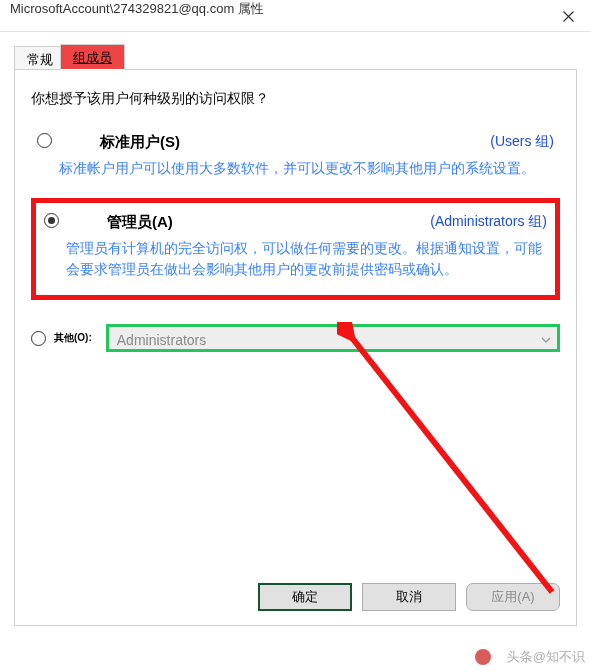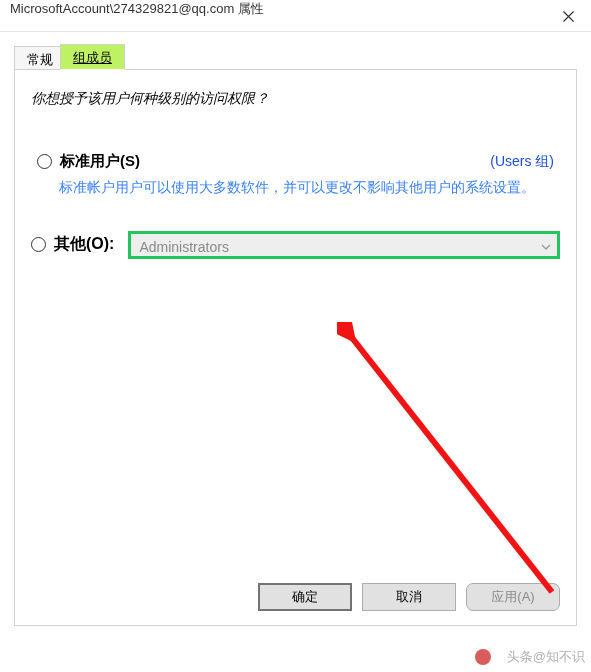--- a/index.html
+++ b/index.html
@@ -34,36 +34,37 @@
     .tab {
       position: absolute; top: 0; height: 26px;
       padding: 0 12px; line-height: 25px;
       border: 1px solid #d0d0d0;
       background: #f6f6f6;
       cursor: pointer;
       font-size: 13px;
     }
     .tab.inactive { left: 0; top: 2px; height: 24px; border-bottom: 1px solid #d0d0d0; }
     .tab.active {
-      left: 46px; background: #bef264;
+      left: 46px; background: #ef4444;
       border-bottom: 1px solid #fff;
       z-index: 2;
       text-decoration: underline;
     }
     .tab-content {
       border: 1px solid #d0d0d0; border-top: none;
       padding: 20px 16px 16px 16px;
       height: 556px;
       position: relative;
     }
-    .prompt { font-size: 14px; margin-bottom: 40px; font-style: italic; }
+    .prompt { font-size: 14px; margin-bottom: 21px; }
     .opt { margin-bottom: 10px; padding: 4px 6px 8px 6px; }
     .opt-row {
-      display: flex; align-items: center;
+      display: flex; 
       margin-bottom: 6px;
+      gap: 40px;
     }
     .radio {
       width: 15px; height: 15px; border-radius: 50%;
       border: 1.3px solid #333; margin-right: 8px;
       flex-shrink: 0;
       display: flex; align-items: center; justify-content: center;
     }
     .radio.checked::after {
       content: ""; width: 7px; height: 7px; border-radius: 50%;
       background: #333;
@@ -77,21 +78,21 @@
     .highlight {
       border: 5px solid #f21414;
       padding: 10px 8px 14px 8px;
       margin-bottom: 24px;
     }
     .other-row {
       display: flex; align-items: center;
       margin-top: 24px;
     }
     .other-row .radio { margin-right: 8px; }
-    .other-row .olabel { font-weight: bold; font-size: 16px; margin-right: 14px; }
+    .other-row .olabel { font-weight: bold; font-size: 10px; margin-right: 14px; }
     .combo {
       flex: 1; height: 28px;
       background: #eeeeee;
       border: 3px solid #22c55e;
       color: #8a8a8a;
       padding: 0 24px 0 8px;
       line-height: 26px;
       font-size: 14px;
       position: relative;
     }
@@ -105,21 +106,21 @@
       display: flex; gap: 10px;
     }
     .btn {
       min-width: 94px; height: 28px;
       border: 1px solid #adadad;
       background: #e1e1e1;
       font-size: 13px;
       cursor: pointer;
       display: flex; align-items: center; justify-content: center;
     }
-    .btn.default { border: 2px solid #737373; }
+    .btn.default { border: 2px solid #14532d; }
     .btn.disabled { color: #8a8a8a; cursor: default; border-radius: 7px; }
     .arrow {
       position: absolute; left: 337px; top: 322px;
       width: 250px; height: 280px;
       pointer-events: none; z-index: 50;
     }
     .watermark {
       position: absolute; right: 6px; bottom: 6px;
       color: #b0b0b0; font-size: 13px;
       display: flex; align-items: center; gap: 16px;
@@ -150,20 +151,30 @@
 
     <div class="opt">
       <div class="opt-row">
         <span class="radio"></span>
         <span class="opt-label">标准用户(S)</span>
         <span class="opt-group">(Users 组)</span>
       </div>
       <div class="opt-desc">标准帐户用户可以使用大多数软件，并可以更改不影响其他用户的系统设置。</div>
     </div>
 
+    <div class="highlight">
+      <div>
+        <div class="opt-row">
+          <span class="radio checked"></span>
+          <span class="opt-label">管理员(A)</span>
+          <span class="opt-group">(Administrators 组)</span>
+        </div>
+        <div class="opt-desc">管理员有计算机的完全访问权，可以做任何需要的更改。根据通知设置，可能会要求管理员在做出会影响其他用户的更改前提供密码或确认。</div>
+      </div>
+    </div>
 
     <div class="other-row">
       <span class="radio"></span>
       <span class="olabel">其他(O):</span>
       <div class="combo">
         <span>Administrators</span>
         <span class="chev">
           <svg width="10" height="6" viewBox="0 0 10 6">
               <path d="M1 1 L5 5 L9 1" stroke="#9a9a9a" stroke-width="1.3" fill="none"></path>
             </svg>

